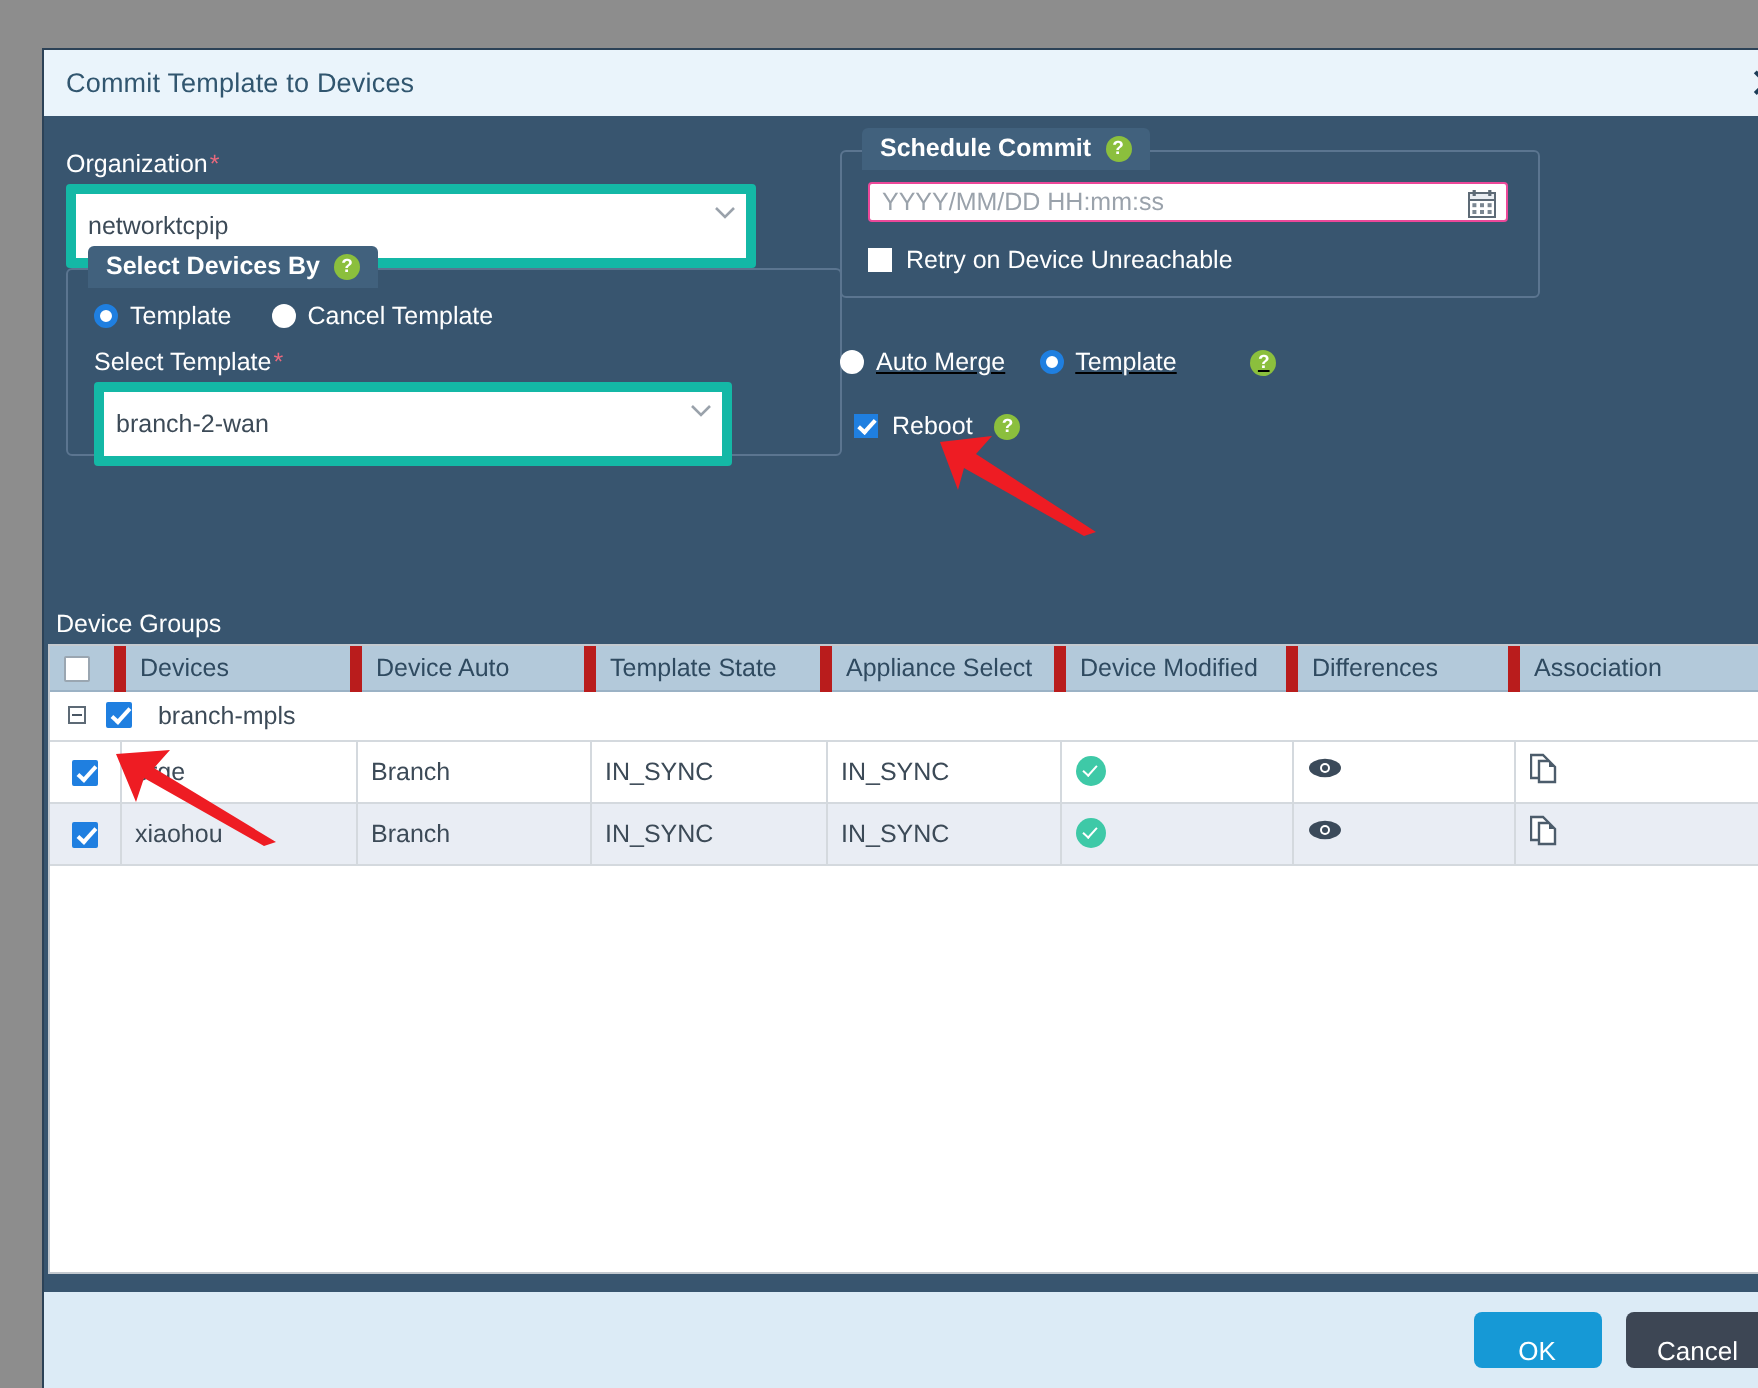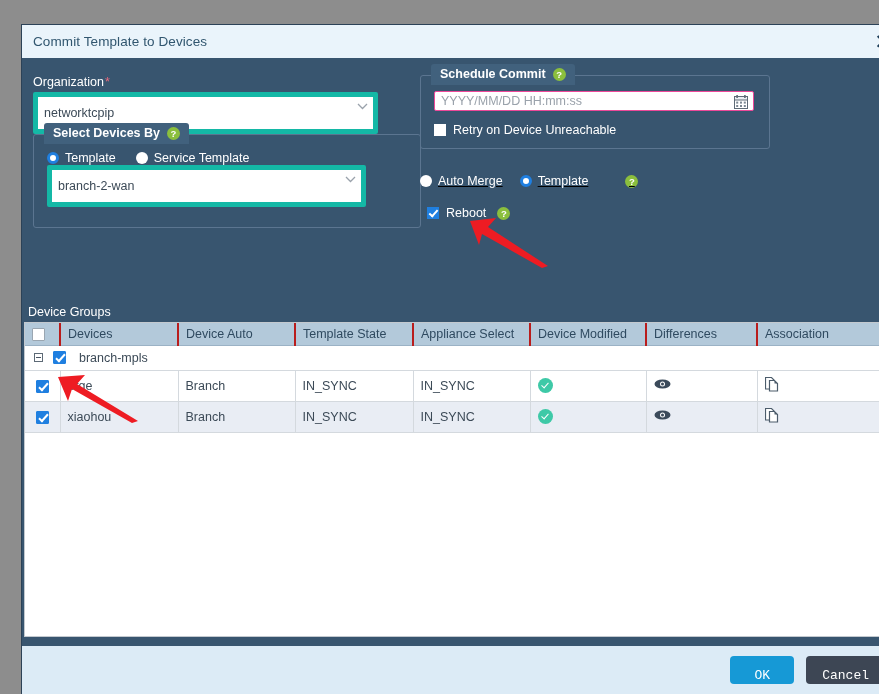--- a/index.html
+++ b/index.html
@@ -82,21 +82,21 @@
     gap: 12px;
   }
   .btn {
     border: none;
     border-radius: 4px;
     height: 28px;
     min-width: 64px;
     font-size: 13px;
     color: #ffffff;
     cursor: pointer;
-    font-family: Liberation Mono, monospace;
+    font-family: Liberation Sans, sans-serif;
     padding: 12px 16px;
   }
   .btn-ok { background: #1699d6; }
   .btn-cancel { background: #3d4654; }
 
   
   .left-col {
     position: absolute;
     left: 11px;
     top: 17px;
@@ -269,21 +269,21 @@
     font-size: 12.5px;
     color: #3c4a57;
   }
   table.dg th {
     background: #b3c9da;
     color: #2f4a60;
     font-weight: normal;
     text-align: left;
     height: 22px;
     padding: 0 7px;
-    border-right: 2px solid #b91c1c;
+    border-right: 6px solid #b91c1c;
     border-bottom: 1px solid #9bb2c5;
     box-sizing: border-box;
     overflow: hidden;
     white-space: nowrap;
   }
   table.dg td {
     height: 31px;
     padding: 0 7px;
     border-right: 1px solid #d4d9de;
     border-bottom: 1px solid #d4d9de;
@@ -392,23 +392,26 @@
       <div class="panel" style="height:94px; padding:16px 13px 0 13px;">
         <div class="panel-legend">
           <span>Select Devices By</span>
           <span class="help-icon">?</span>
         </div>
 
         <div class="radio-row">
           <span class="radio on"></span>
           <span class="radio-label">Template</span>
           <span class="radio" style="margin-left:20px;"></span>
-          <span class="radio-label">Service Template</span>
+          <span class="radio-label">Cancel Template</span>
         </div>
 
+        <label class="field-label" style="margin-top:9px;">
+          <span>Select Template</span><span class="req">*</span>
+        </label>
         <div class="select-box" style="width:319px;">
           <span>branch-2-wan</span>
           <span class="caret">
             <svg width="11" height="7" viewBox="0 0 11 7">
                 <path d="M1 1 L5.5 5.5 L10 1" stroke="#9aa2ab" stroke-width="1.3" fill="none"></path>
               </svg>
           </span>
         </div>
       </div>
     </div>

